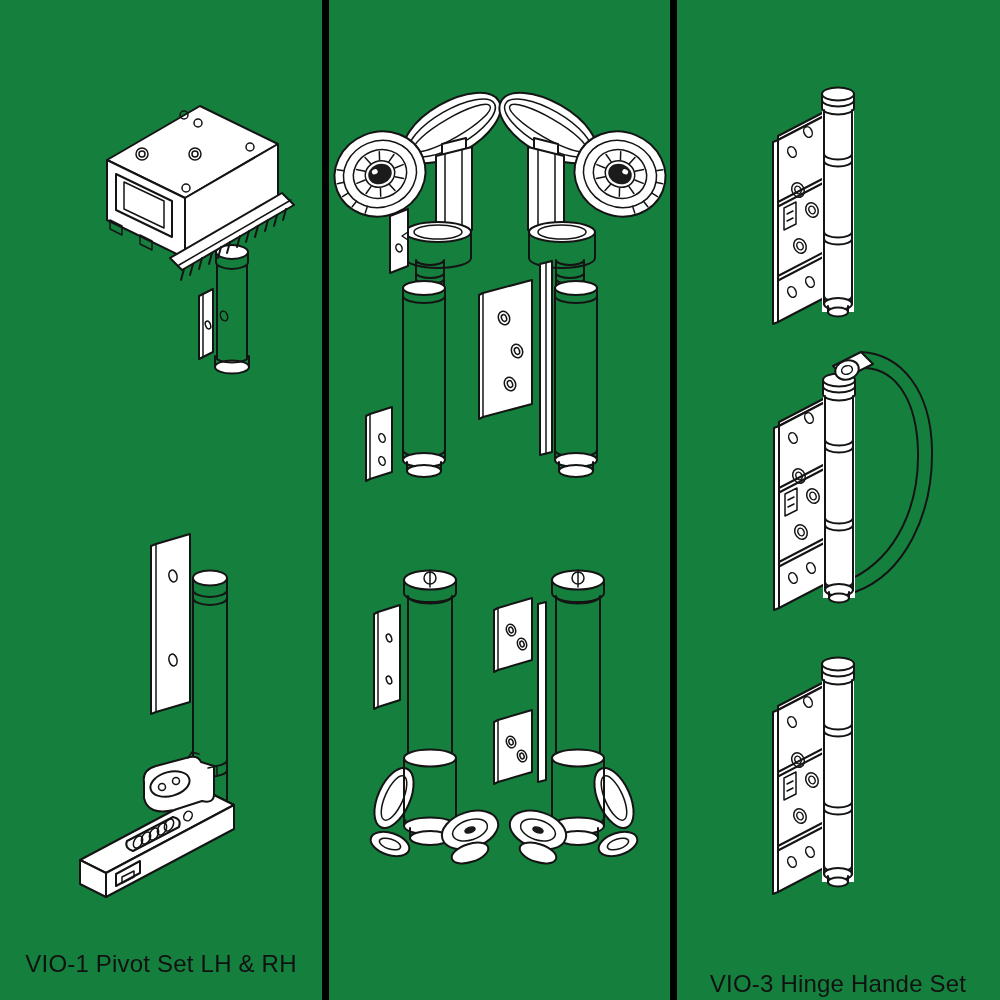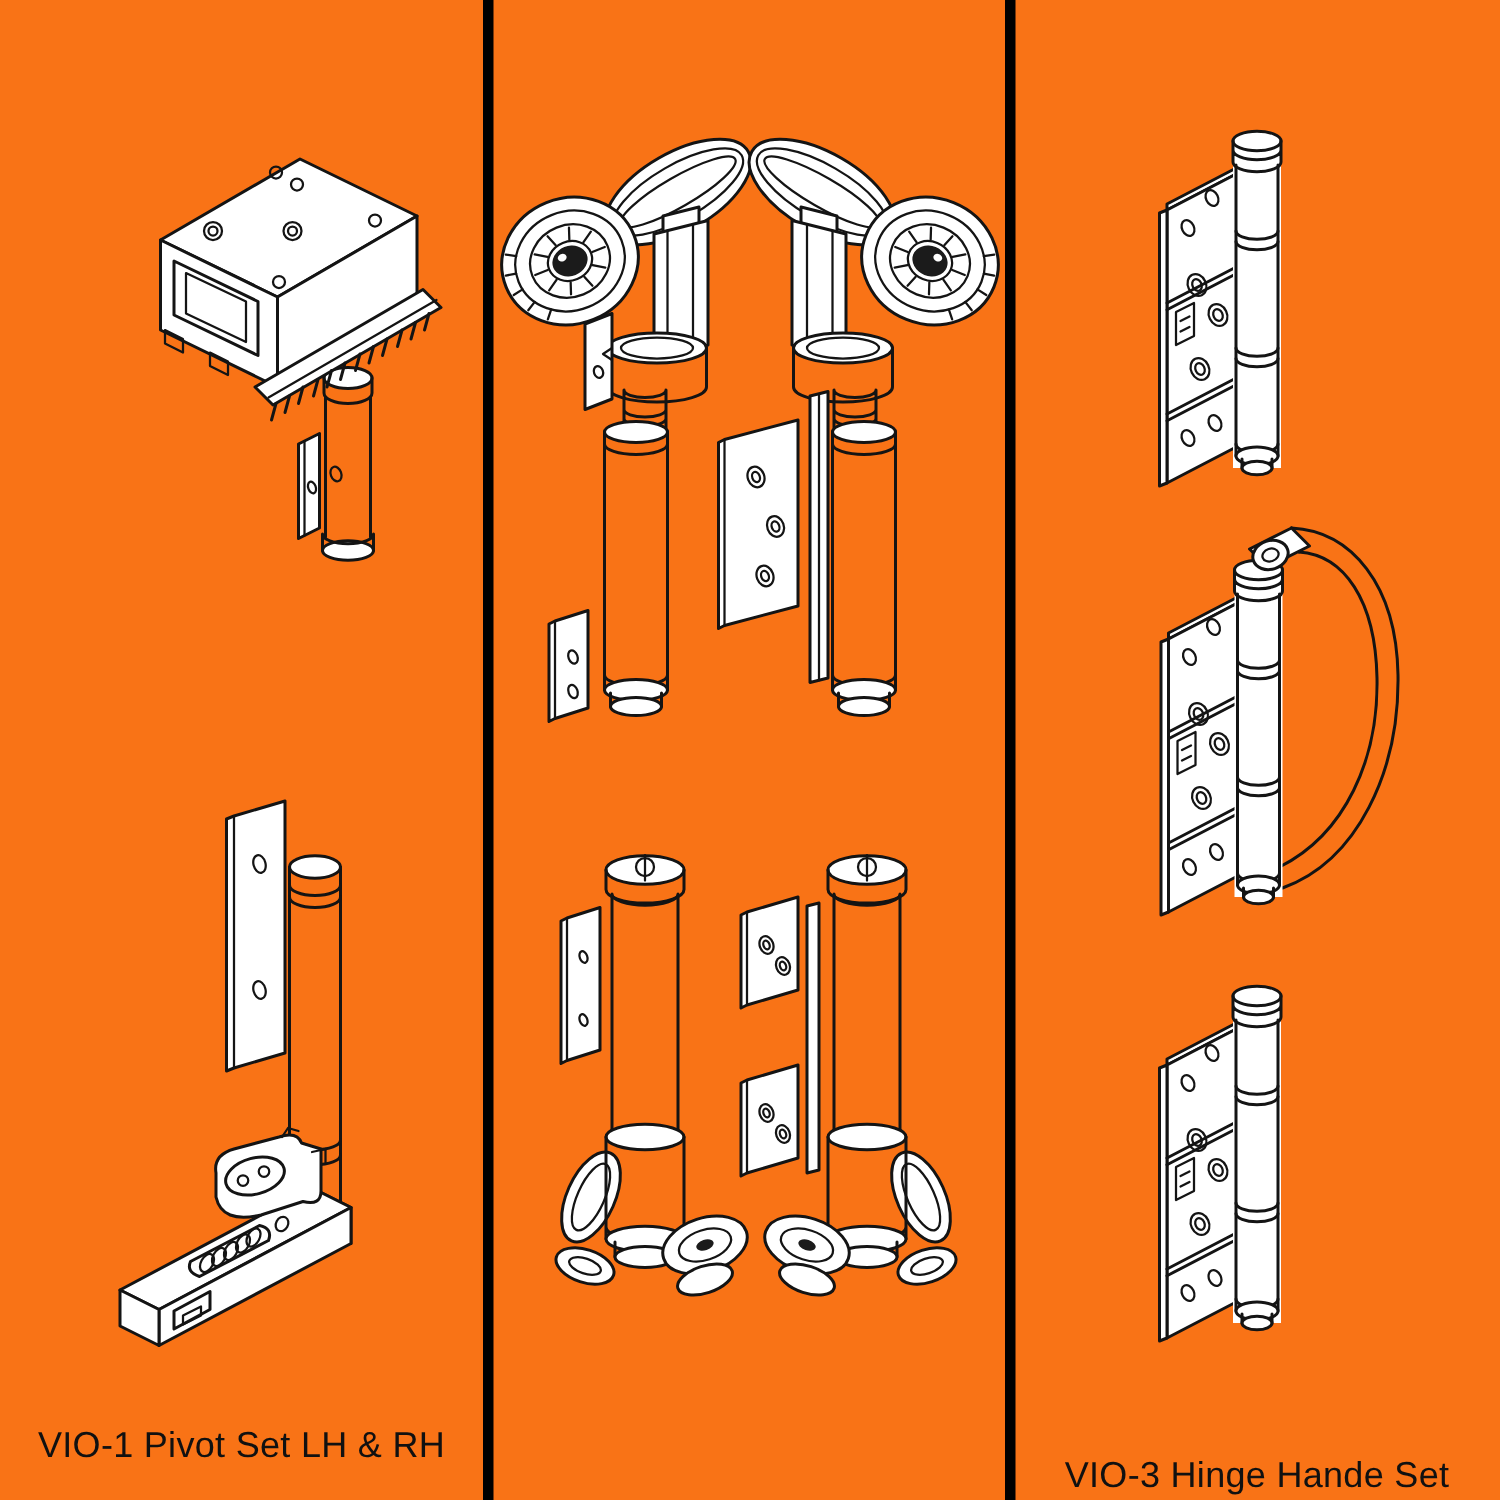--- a/index.html
+++ b/index.html
@@ -1,17 +1,17 @@
 <!DOCTYPE html>
 <html><head>
 <meta charset="utf-8">
 <style>
   html,body{margin:0;padding:0;}
   body{width:1000px;height:1000px;background:#ffffff;font-family:"Liberation Sans",sans-serif;}
-  .canvas{position:relative;width:1000px;height:1000px;background:#f97316;overflow:hidden;}
+  .canvas{position:relative;width:1000px;height:1000px;background:#15803d;overflow:hidden;}
   .divider{position:absolute;top:0;height:1000px;background:#000;}
   .fig{position:absolute;}
   .caption{position:absolute;transform:translateX(-50%);white-space:nowrap;color:#111;
            font-weight:500;letter-spacing:.2px;}
   svg{display:block;overflow:visible;}
   .ln{fill:none;stroke:#141414;stroke-width:2;stroke-linejoin:round;stroke-linecap:round;}
   .wf{fill:#ffffff;stroke:#141414;stroke-width:2;stroke-linejoin:round;}
   .thin{fill:none;stroke:#141414;stroke-width:1.5;stroke-linejoin:round;stroke-linecap:round;}
   .sprite{position:absolute;width:0;height:0;}
 </style>

